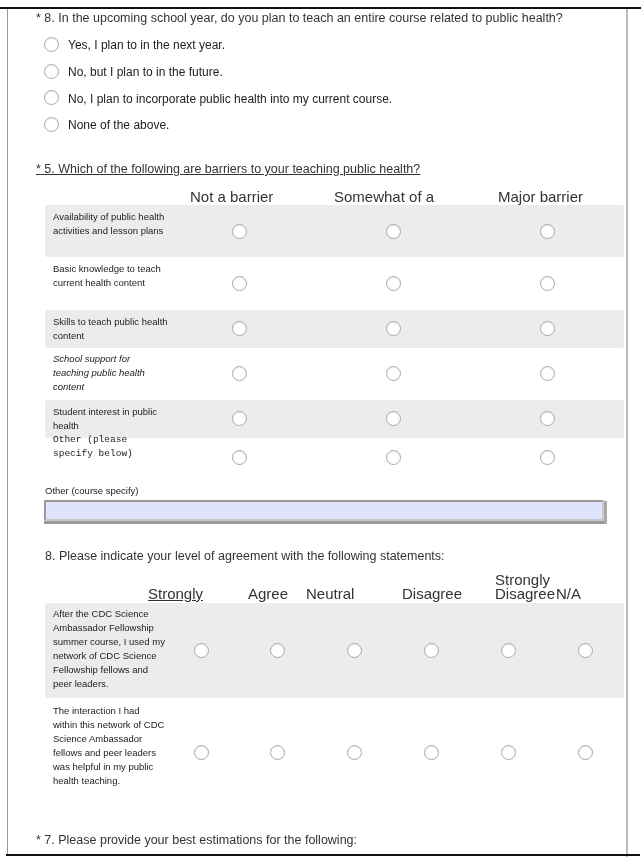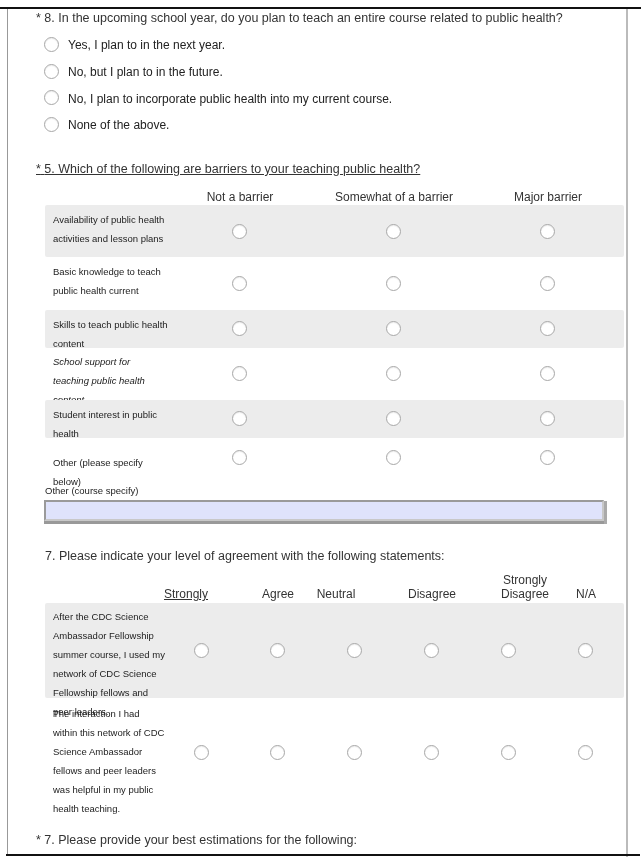--- a/index.html
+++ b/index.html
@@ -8,23 +8,23 @@
   .top-rule { position:absolute; left:0; top:7px; width:641px; height:2px; background:#111; }
   .bottom-rule { position:absolute; left:6px; top:854px; width:634px; height:2px; background:#111; }
   .left-border { position:absolute; left:7px; top:9px; width:1px; height:845px; background:#999; }
   .right-border { position:absolute; left:626px; top:9px; width:2px; height:848px; background:#bbb; }
 
   .qtitle { position:absolute; font-size:12.5px; color:#333; white-space:nowrap; }
   .radio { position:absolute; width:15px; height:15px; border-radius:50%; border:1px solid #a8a8a8;
            background:#fff; box-sizing:border-box; box-shadow: inset 0 1px 1px rgba(0,0,0,0.08); }
   .opt-label { position:absolute; font-size:12px; color:#222; white-space:nowrap; }
 
-  .colhead { position:absolute; font-size:12px; color:#333; text-align:center; line-height:14px; }
+  .colhead { position:absolute; font-size:15px; color:#333; line-height:14px; }
   .rowbg { position:absolute; left:45px; width:579px; background:#ececec; border-radius:2px; }
-  .rowlabel { position:absolute; left:53px; font-size:9.5px; color:#222; line-height:19px; width:115px; }
+  .rowlabel { position:absolute; left:53px; font-size:9.5px; color:#222; line-height:14px; width:115px; }
   .other-label { position:absolute; left:45px; top:485px; font-size:9.5px; color:#222; }
   .other-input { position:absolute; left:44px; top:500px; width:560px; height:21px; box-sizing:border-box;
                  background:#dfe3fb; border:2px solid #9a9a9a; border-right-color:#c8c8c8;
                  border-bottom-color:#c8c8c8; outline:none; font-family:"Liberation Sans", sans-serif; font-size:11px; }
   .other-input-shadow { position:absolute; left:44px; top:521px; width:563px; height:3px; background:#999; }
   .other-input-rshadow { position:absolute; left:604px; top:501px; width:3px; height:23px; background:#aaa; }
 </style>
 </head>
 <body>
 
@@ -66,21 +66,21 @@
 
 <div>
   <div class="rowbg" style="top:205px; height:52px;"></div>
   <div class="rowlabel" style="top:210px;">Availability of public health activities and lesson plans</div>
   <div class="radio" style="left:232px; top:224px;"></div>
   <div class="radio" style="left:386px; top:224px;"></div>
   <div class="radio" style="left:540px; top:224px;"></div>
 </div>
 
 <div>
-  <div class="rowlabel" style="top:262px;">Basic knowledge to teach public health current</div>
+  <div class="rowlabel" style="top:262px;">Basic knowledge to teach current health content</div>
   <div class="radio" style="left:232px; top:276px;"></div>
   <div class="radio" style="left:386px; top:276px;"></div>
   <div class="radio" style="left:540px; top:276px;"></div>
 </div>
 
 <div>
   <div class="rowbg" style="top:310px; height:38px;"></div>
   <div class="rowlabel" style="top:315px;">Skills to teach public health content</div>
   <div class="radio" style="left:232px; top:321px;"></div>
   <div class="radio" style="left:386px; top:321px;"></div>
@@ -96,33 +96,33 @@
 
 <div>
   <div class="rowbg" style="top:400px; height:38px;"></div>
   <div class="rowlabel" style="top:405px;">Student interest in public health</div>
   <div class="radio" style="left:232px; top:411px;"></div>
   <div class="radio" style="left:386px; top:411px;"></div>
   <div class="radio" style="left:540px; top:411px;"></div>
 </div>
 
 <div>
-  <div class="rowlabel" style="top:453px;">Other (please specify below)</div>
+  <div class="rowlabel" style="top:433px;font-family:Liberation Mono, monospace;">Other (please specify below)</div>
   <div class="radio" style="left:232px; top:450px;"></div>
   <div class="radio" style="left:386px; top:450px;"></div>
   <div class="radio" style="left:540px; top:450px;"></div>
 </div>
 
 <div class="other-label">Other (course specify)</div>
 <div class="other-input-shadow"></div>
 <div class="other-input-rshadow"></div>
 <input class="other-input" type="text" value="" style="">
 
 <div class="qtitle" style="left:45px; top:549px;">
-  <span>7. Please indicate your level of agreement with the following statements:</span>
+  <span>8. Please indicate your level of agreement with the following statements:</span>
 </div>
 
 <div class="colhead" style="left:148px; top:587px; width:76px;text-decoration:underline;">Strongly Agree</div>
 <div class="colhead" style="left:248px; top:587px; width:60px;">Agree</div>
 <div class="colhead" style="left:306px; top:587px; width:60px;">Neutral</div>
 <div class="colhead" style="left:402px; top:587px; width:60px;">Disagree</div>
 <div class="colhead" style="left:495px; top:573px; width:60px;">Strongly Disagree</div>
 <div class="colhead" style="left:556px; top:587px; width:60px;">N/A</div>
 
 <div>

